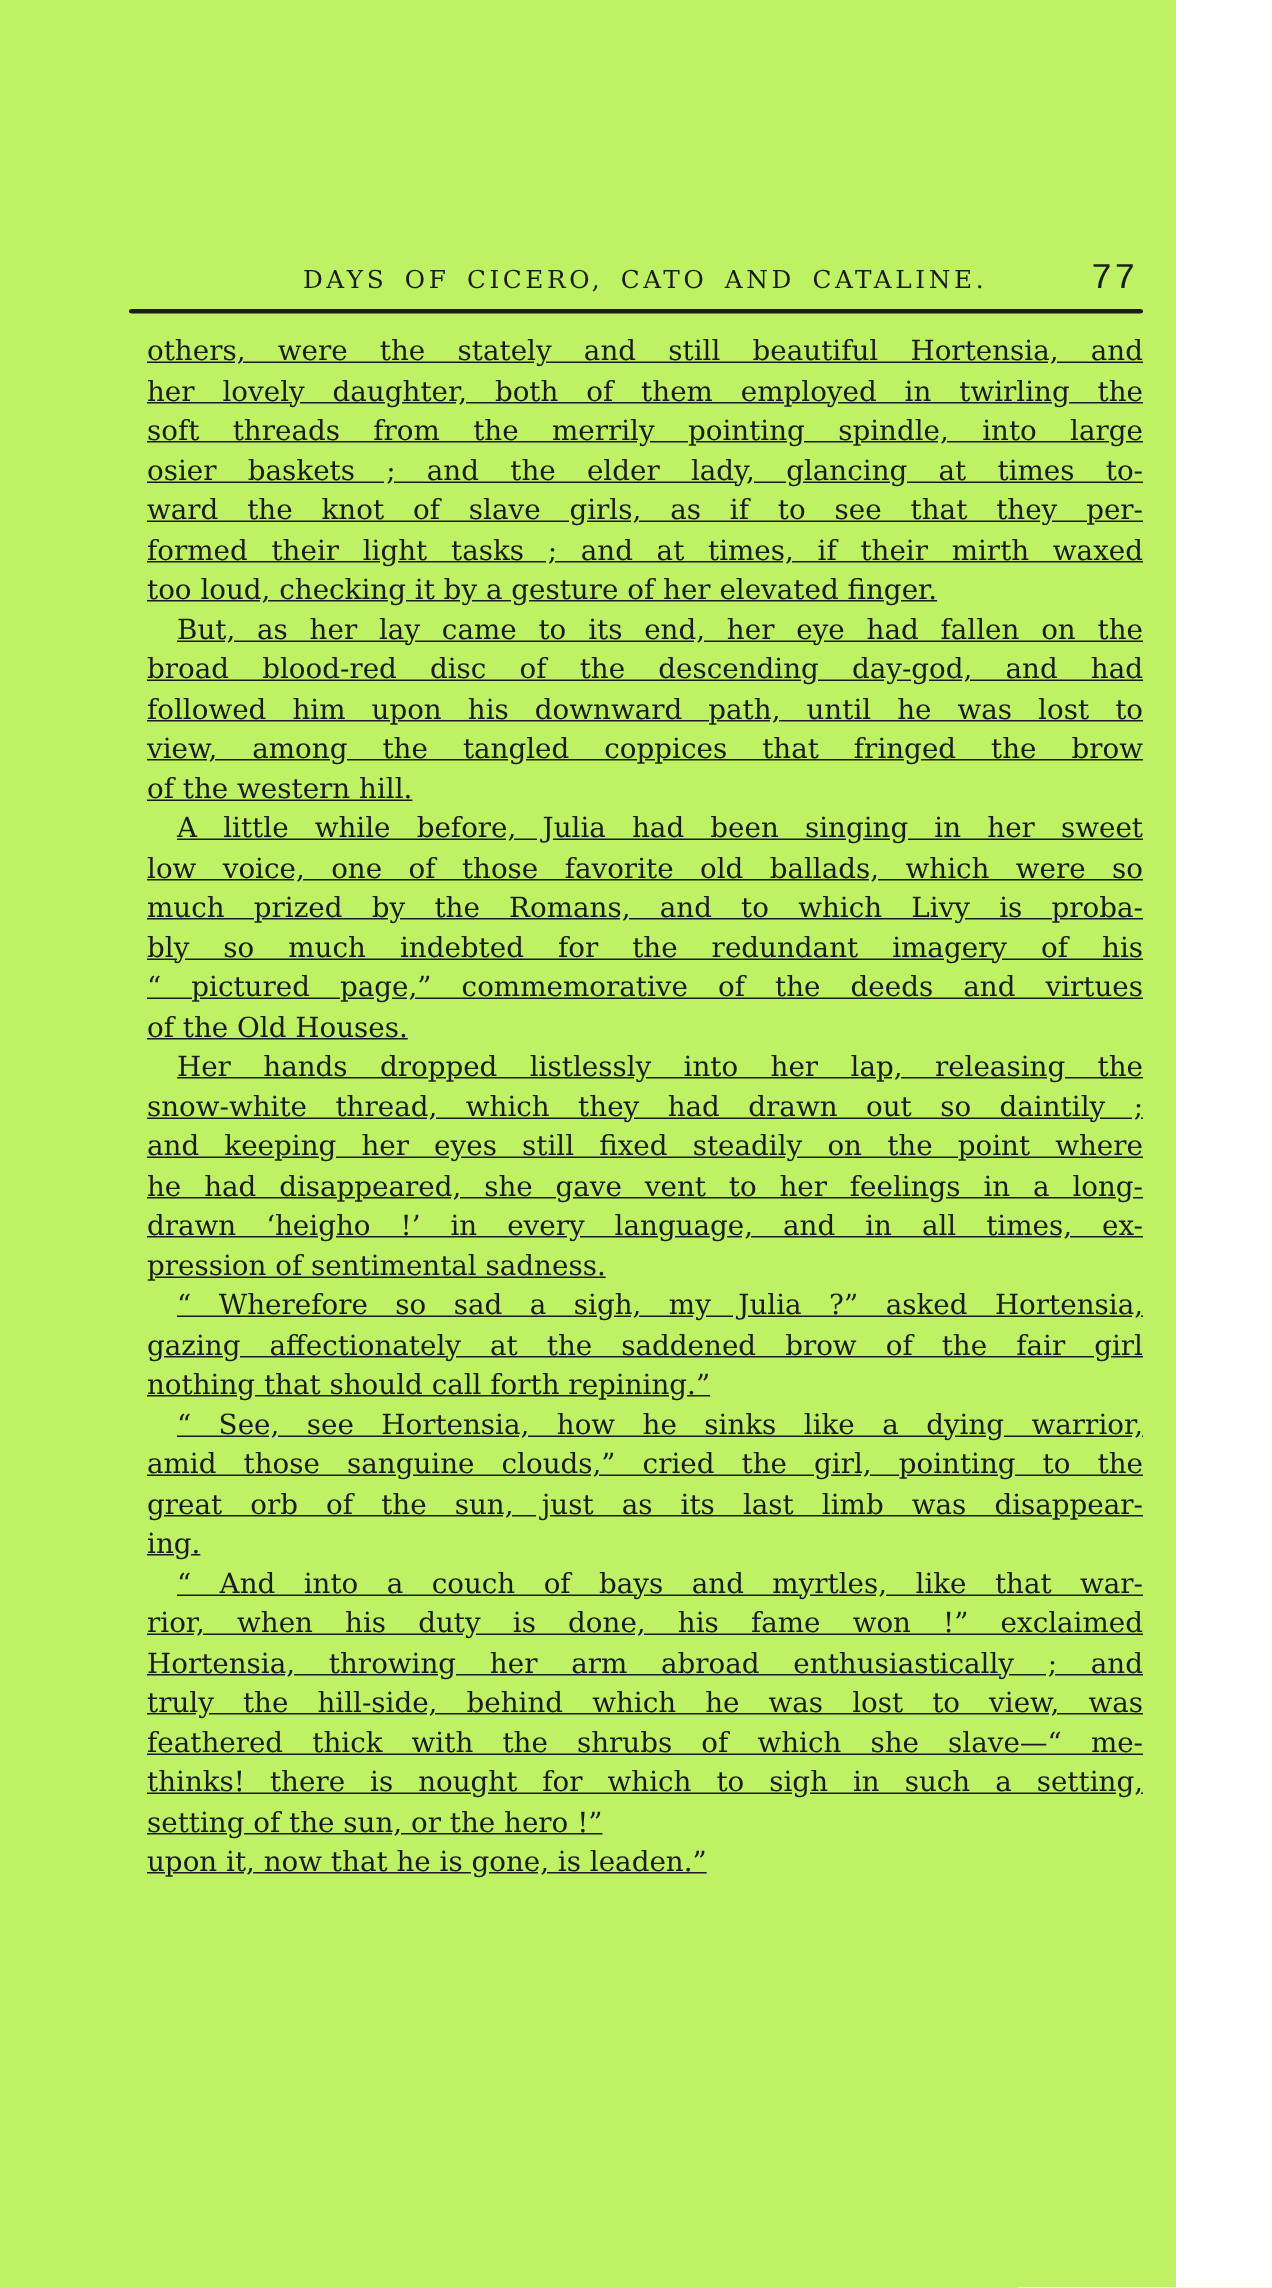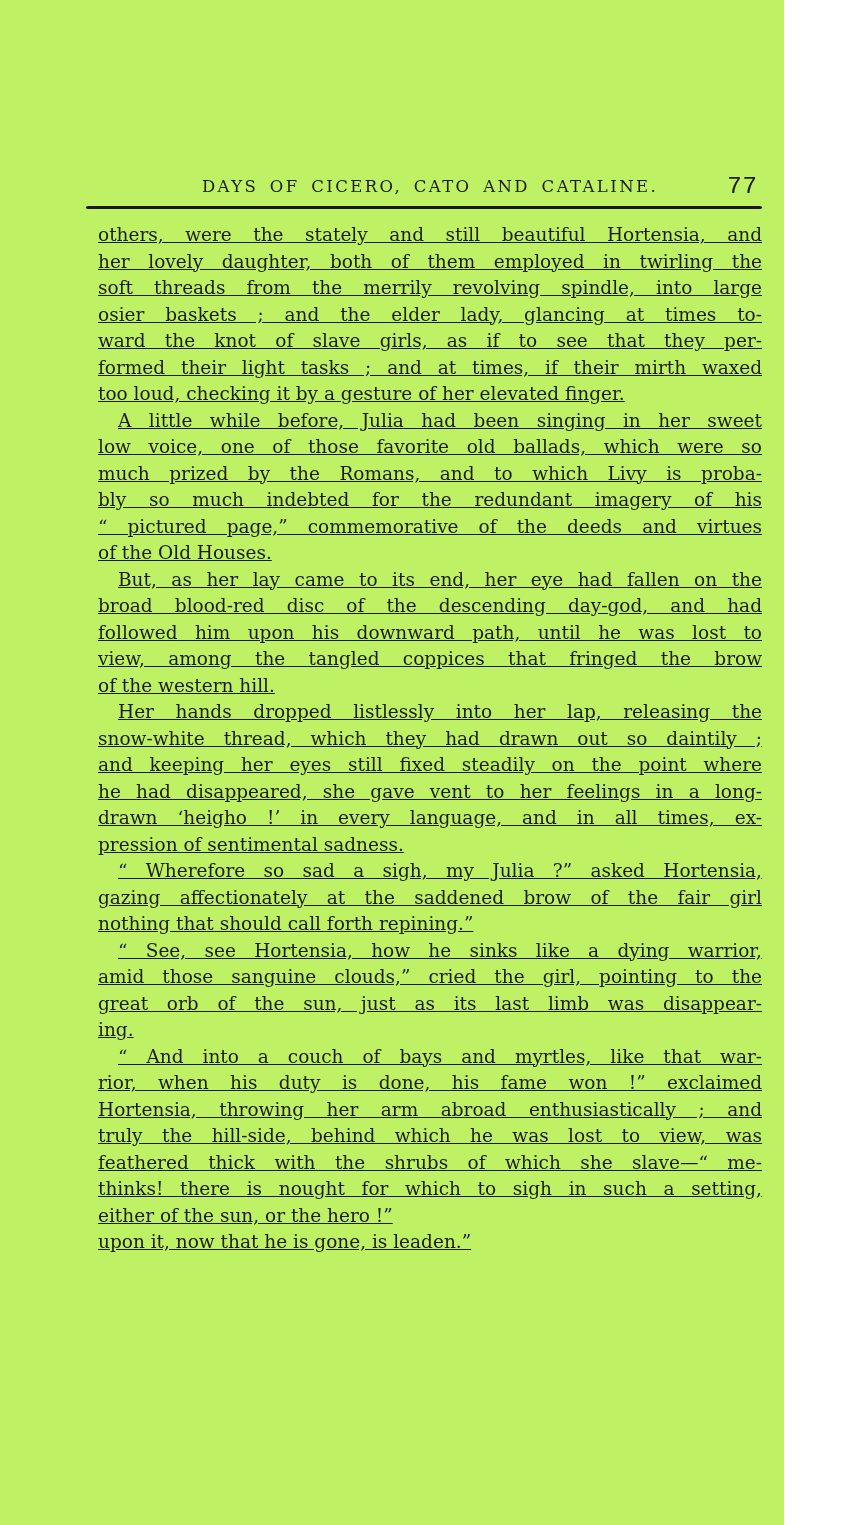--- a/index.html
+++ b/index.html
@@ -81,40 +81,40 @@
   <div class="content">
     <div class="running-header">
       <div class="header-title">DAYS OF CICERO, CATO AND CATALINE.</div>
       <div class="page-number">77</div>
     </div>
     <div class="header-rule"></div>
     <div class="page-body">
         <div class="paragraph">
           <div class="line">others, were the stately and still beautiful Hortensia, and</div>
           <div class="line">her lovely daughter, both of them employed in twirling the</div>
-          <div class="line">soft threads from the merrily revolving spindle, into large</div>
+          <div class="line">soft threads from the merrily pointing spindle, into large</div>
           <div class="line">osier baskets ; and the elder lady, glancing at times to-</div>
           <div class="line">ward the knot of slave girls, as if to see that they per-</div>
           <div class="line">formed their light tasks ; and at times, if their mirth waxed</div>
           <div class="line para-last">too loud, checking it by a gesture of her elevated finger.</div>
+        </div>
+        <div class="paragraph">
+          <div class="line indent">But, as her lay came to its end, her eye had fallen on the</div>
+          <div class="line">broad blood-red disc of the descending day-god, and had</div>
+          <div class="line">followed him upon his downward path, until he was lost to</div>
+          <div class="line">view, among the tangled coppices that fringed the brow</div>
+          <div class="line para-last">of the western hill.</div>
         </div>
         <div class="paragraph">
           <div class="line indent">A little while before, Julia had been singing in her sweet</div>
           <div class="line">low voice, one of those favorite old ballads, which were so</div>
           <div class="line">much prized by the Romans, and to which Livy is proba-</div>
           <div class="line">bly so much indebted for the redundant imagery of his</div>
           <div class="line">“ pictured page,” commemorative of the deeds and virtues</div>
           <div class="line para-last">of the Old Houses.</div>
-        </div>
-        <div class="paragraph">
-          <div class="line indent">But, as her lay came to its end, her eye had fallen on the</div>
-          <div class="line">broad blood-red disc of the descending day-god, and had</div>
-          <div class="line">followed him upon his downward path, until he was lost to</div>
-          <div class="line">view, among the tangled coppices that fringed the brow</div>
-          <div class="line para-last">of the western hill.</div>
         </div>
         <div class="paragraph">
           <div class="line indent">Her hands dropped listlessly into her lap, releasing the</div>
           <div class="line">snow-white thread, which they had drawn out so daintily ;</div>
           <div class="line">and keeping her eyes still fixed steadily on the point where</div>
           <div class="line">he had disappeared, she gave vent to her feelings in a long-</div>
           <div class="line">drawn ‘heigho !’ in every language, and in all times, ex-</div>
           <div class="line para-last">pression of sentimental sadness.</div>
         </div>
         <div class="paragraph">
@@ -128,20 +128,20 @@
           <div class="line">great orb of the sun, just as its last limb was disappear-</div>
           <div class="line para-last">ing.</div>
         </div>
         <div class="paragraph">
           <div class="line indent">“ And into a couch of bays and myrtles, like that war-</div>
           <div class="line">rior, when his duty is done, his fame won !” exclaimed</div>
           <div class="line">Hortensia, throwing her arm abroad enthusiastically ; and</div>
           <div class="line">truly the hill-side, behind which he was lost to view, was</div>
           <div class="line">feathered thick with the shrubs of which she slave—“ me-</div>
           <div class="line">thinks! there is nought for which to sigh in such a setting,</div>
-          <div class="line para-last">either of the sun, or the hero !”</div>
+          <div class="line para-last">setting of the sun, or the hero !”</div>
         </div>
         <div class="paragraph">
           <div class="line para-last">upon it, now that he is gone, is leaden.”</div>
         </div>
       </div>
   </div>
 </div>
 
 </body></html>

